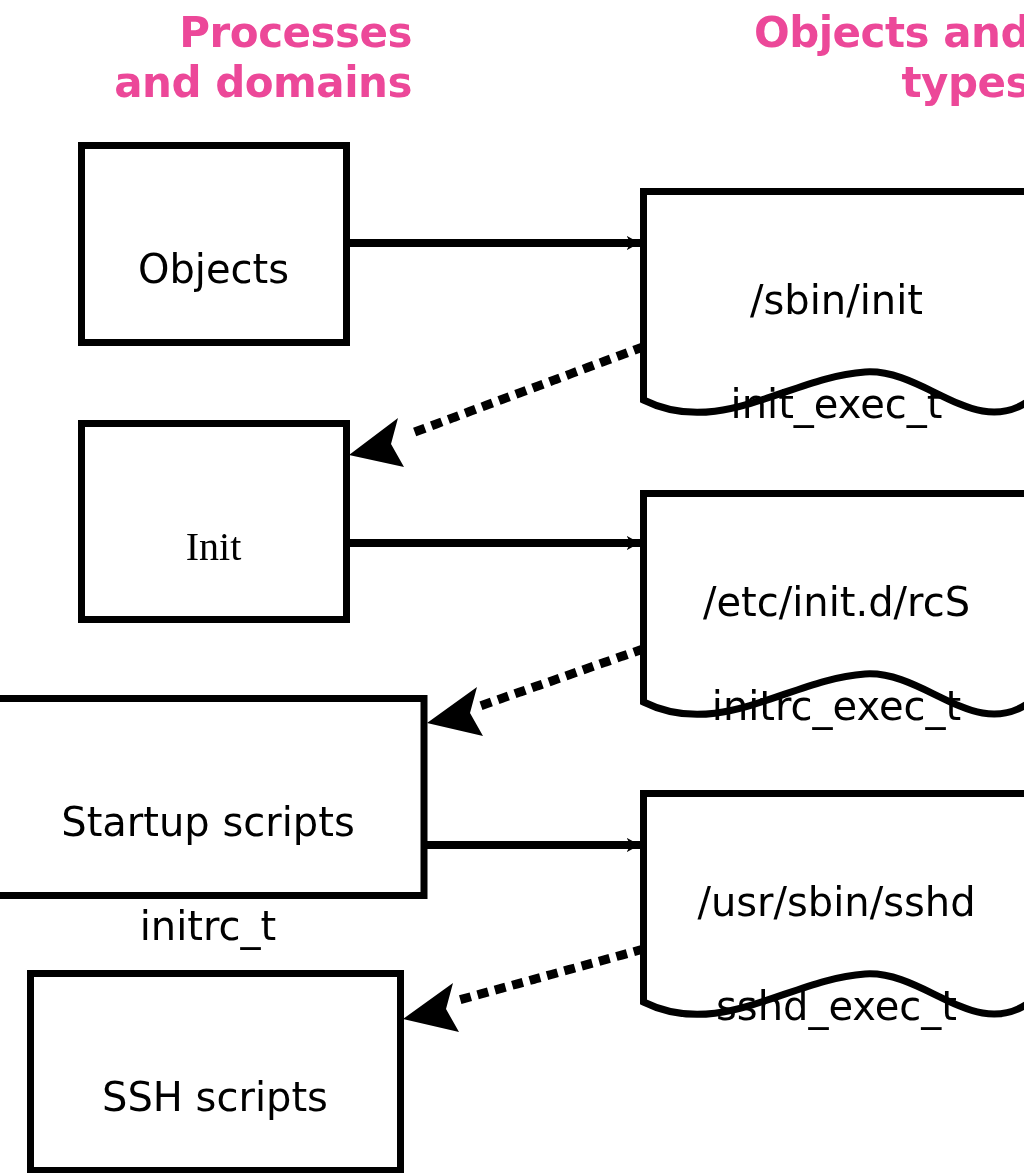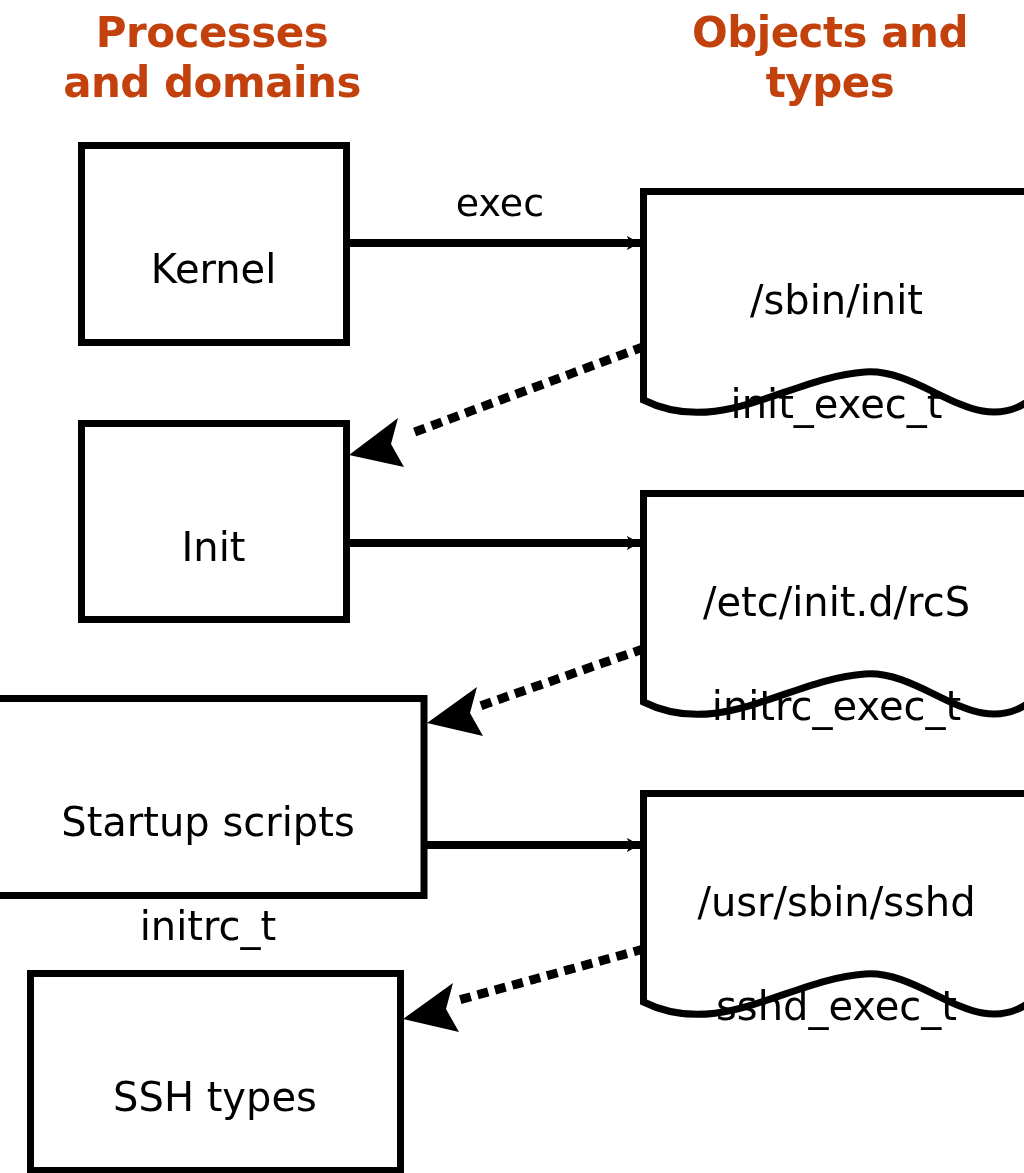--- a/index.html
+++ b/index.html
@@ -23,22 +23,22 @@
     top: 0;
     width: 1024px;
     height: 1173px;
     display: block;
   }
   .col-header {
     position: absolute;
     font-weight: bold;
     font-size: 42px;
     line-height: 50px;
-    text-align: center;
-    color: #c2410c;
+    text-align: right;
+    color: #ec4899;
     white-space: pre-line;
     letter-spacing: -0.5px;
   }
   #header-processes { left: 12px;  top: 8px;  width: 400px; }
   #header-objects   { left: 630px; top: 8px;  width: 400px; }
 
   .node-label {
     position: absolute;
     font-size: 40px;
     line-height: 52px;
@@ -109,47 +109,46 @@
     </g>
   </svg>
 
   <div class="col-header" id="header-processes">Processes
 and domains</div>
 
   <div class="col-header" id="header-objects">Objects and
 types</div>
 
   <div class="node-label" style="left:81px; top:191px; width:265px;">
-    <div>Kernel</div>
+    <div>Objects</div>
   </div>
 
-  <div class="node-label" style="left:81px; top:469px; width:265px;">
+  <div class="node-label" style="left:81px; top:469px; width:265px;font-family:Liberation Serif, serif;">
     <div>Init</div>
   </div>
 
   <div class="node-label" style="left:-8px; top:744px; width:432px;">
     <div>Startup scripts</div>
     <div>initrc_t</div>
   </div>
 
   <div class="node-label" style="left:30px; top:1019px; width:370px;">
-    <div>SSH types</div>
+    <div>SSH scripts</div>
     
   </div>
 
   <div class="node-label" style="left:643px; top:222px; width:387px;">
     <div>/sbin/init</div>
     <div>init_exec_t</div>
   </div>
 
   <div class="node-label" style="left:643px; top:524px; width:387px;">
     <div>/etc/init.d/rcS</div>
     <div>initrc_exec_t</div>
   </div>
 
   <div class="node-label" style="left:643px; top:824px; width:387px;">
     <div>/usr/sbin/sshd</div>
     <div>sshd_exec_t</div>
   </div>
 
-  <div class="edge-label" style="left:400px; top:182px; width:200px;">exec</div>
 
 </div>
 
 </body></html>

